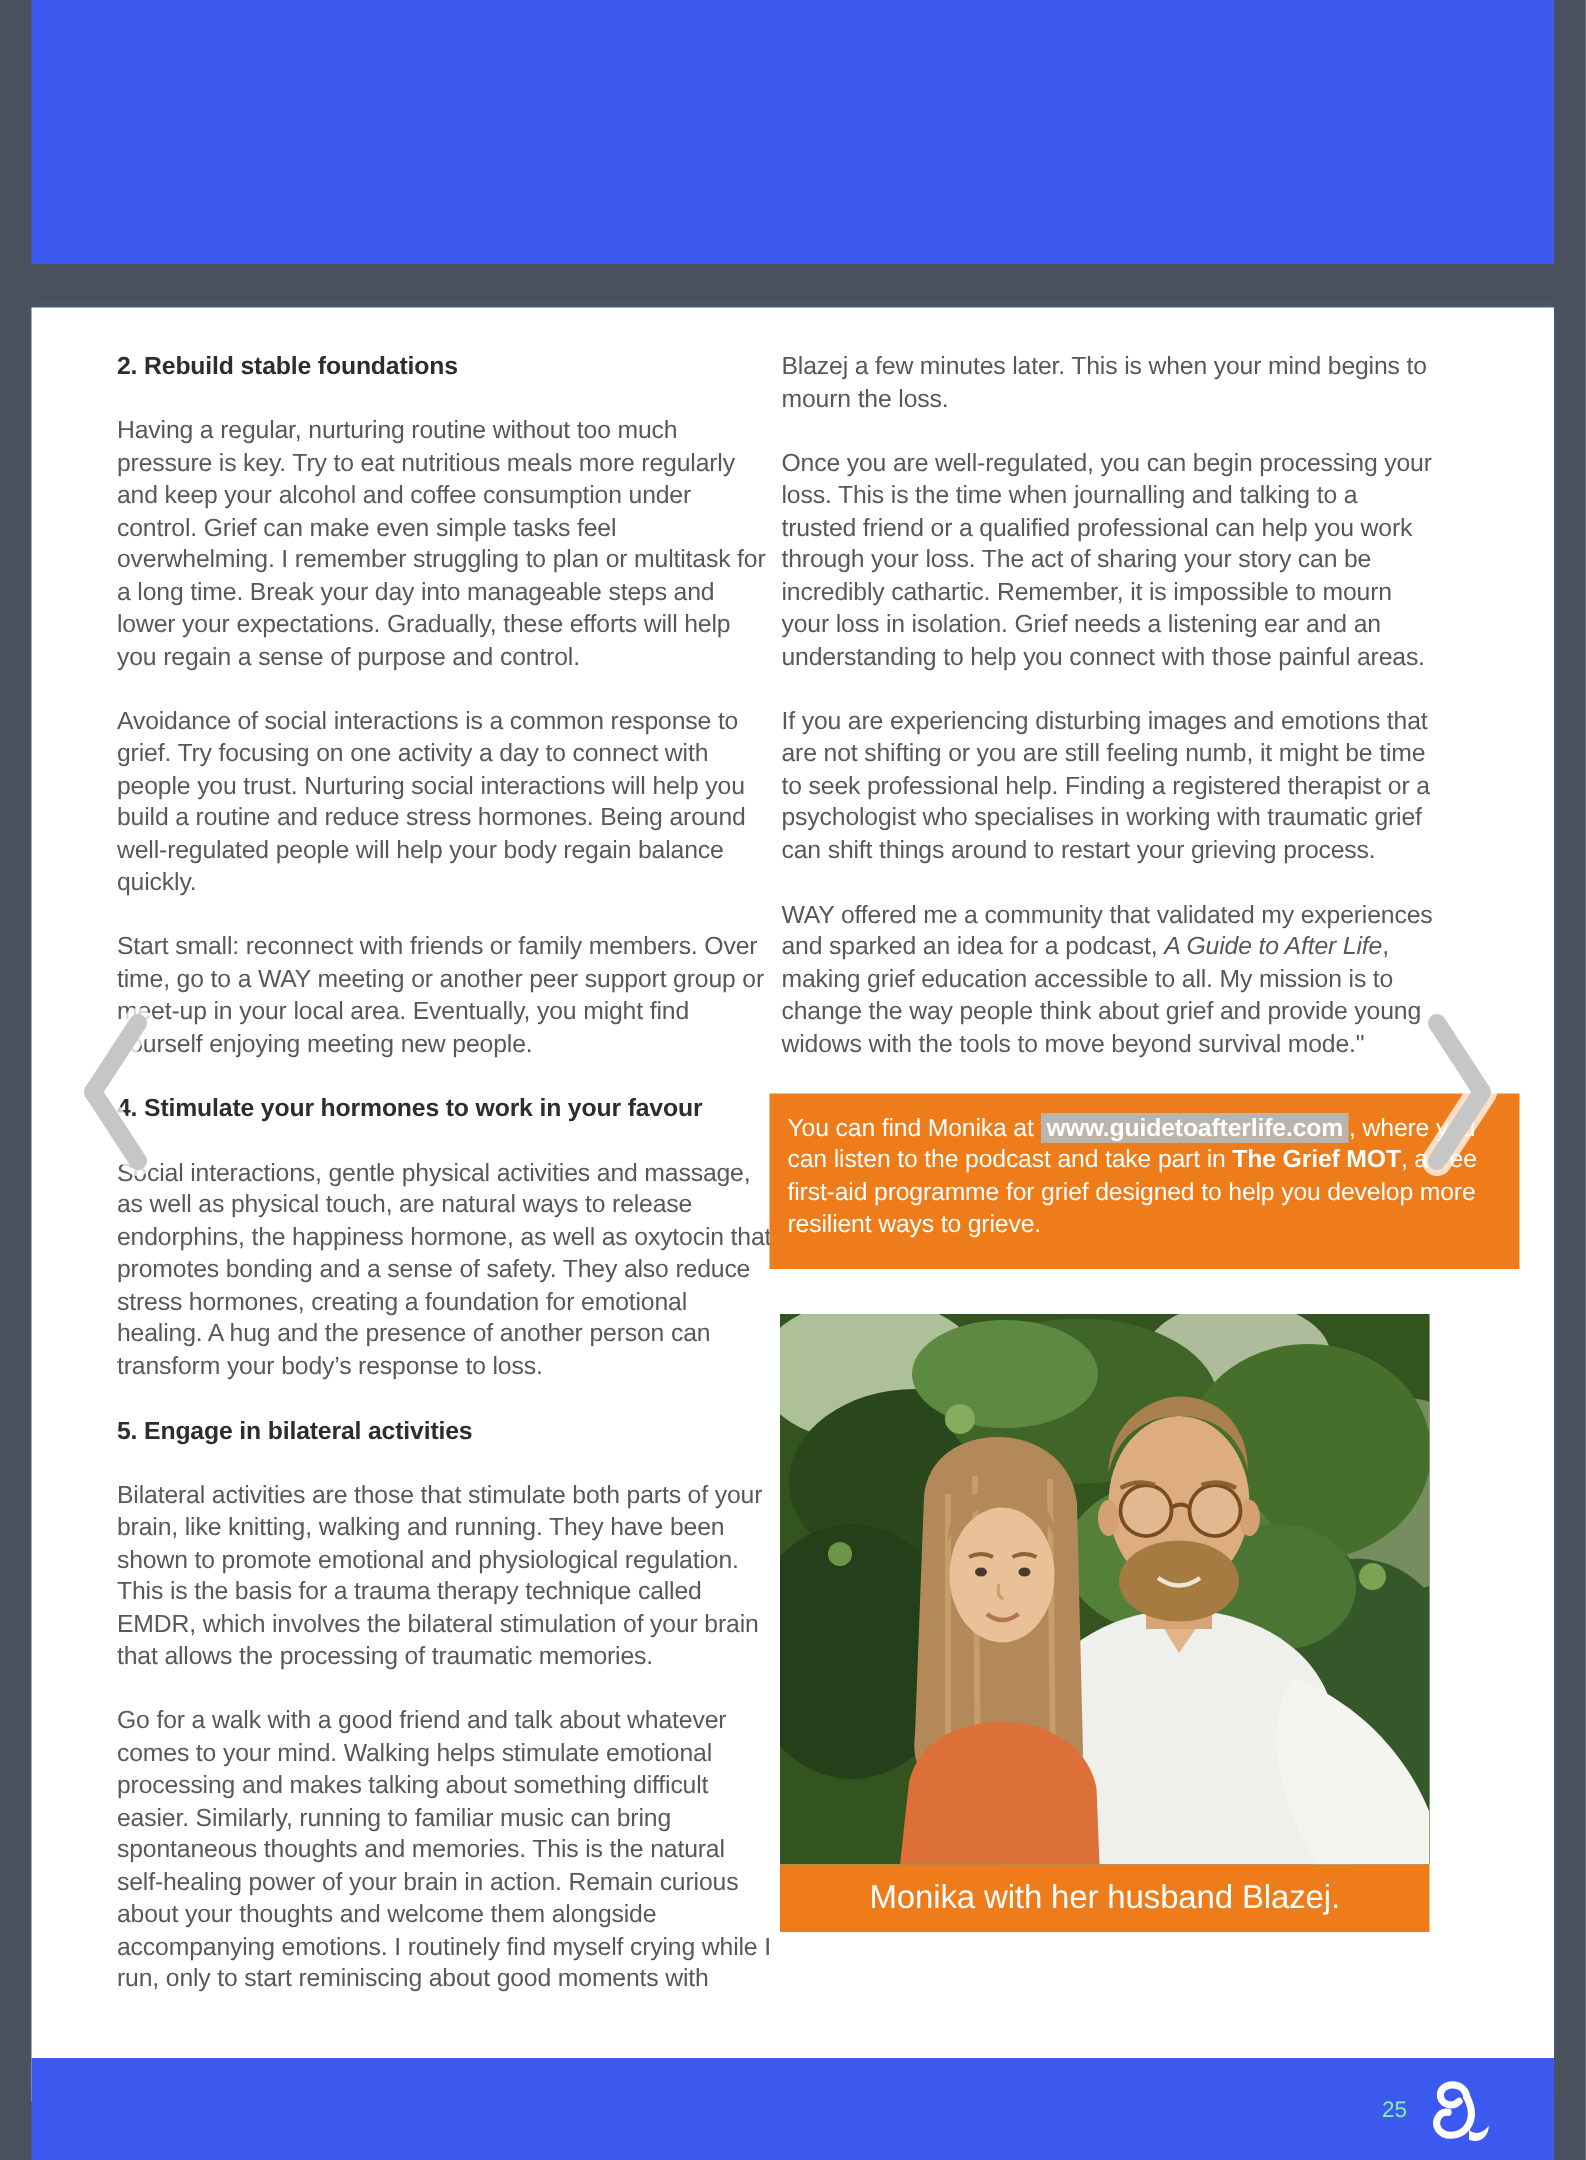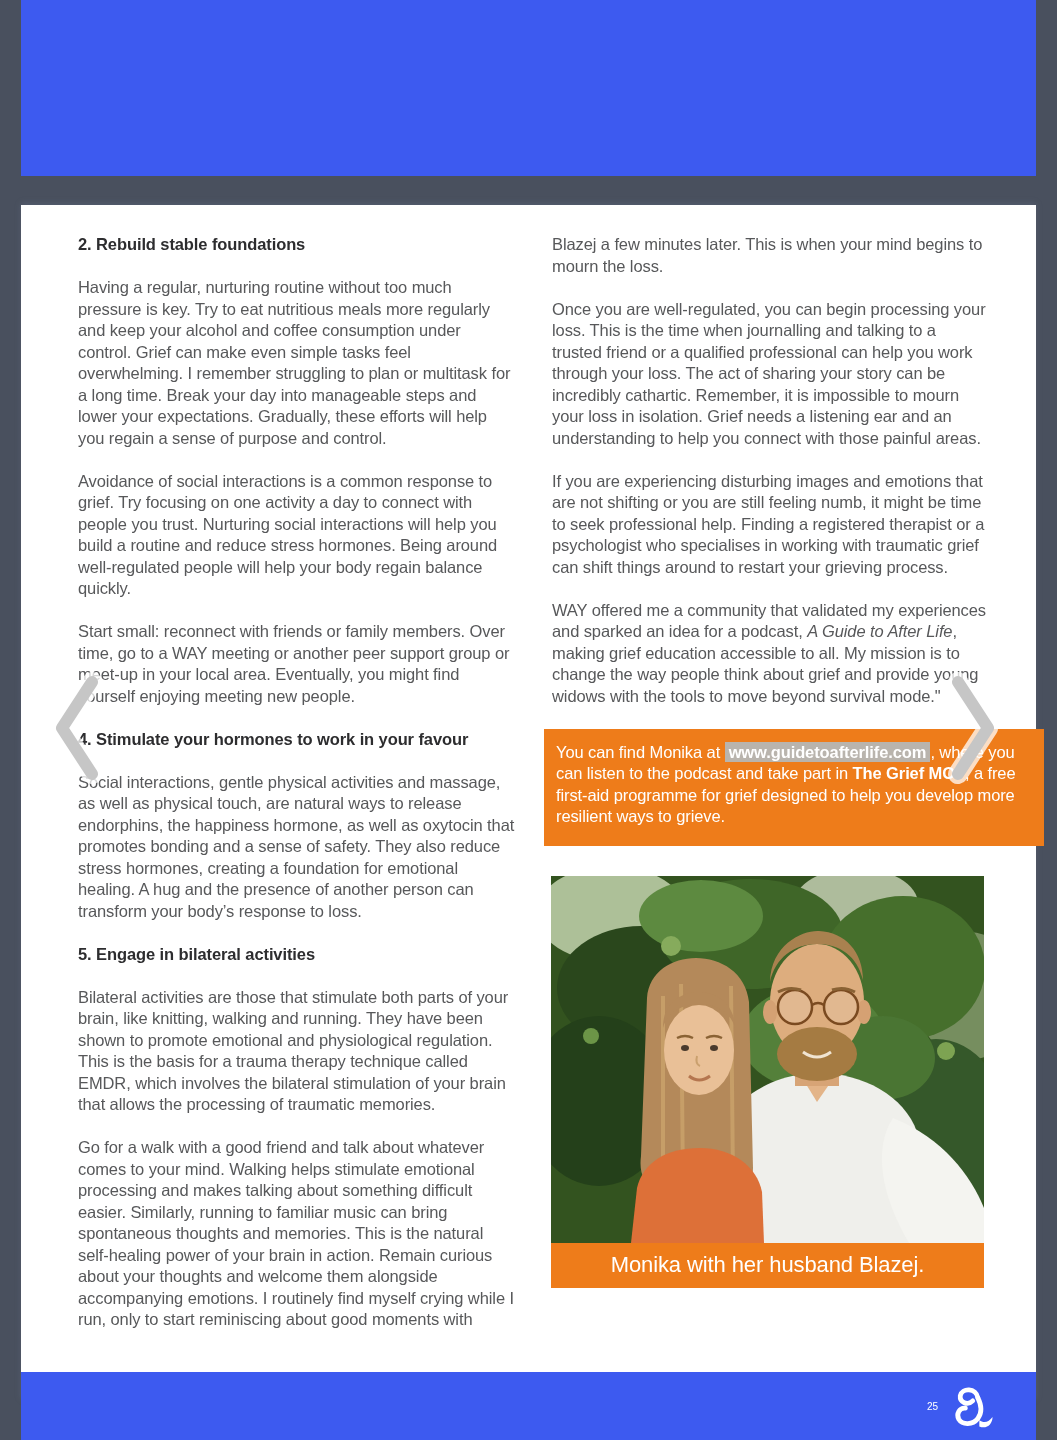--- a/index.html
+++ b/index.html
@@ -7,39 +7,39 @@
          font-family:"Liberation Sans",sans-serif;}
   .header-bar{position:absolute;left:21px;top:0;width:1015px;height:176px;background:#3d5af0;}
   .page{position:absolute;left:21px;top:176px;width:1015px;height:1196px;background:#ffffff;
         box-shadow:0 -2px 6px rgba(120,130,160,.25);margin-top:29px;}
   .footer-bar{position:absolute;left:21px;top:1372px;width:1015px;height:68px;background:#3d5af0;
         display:flex;align-items:center;justify-content:flex-end;gap:12px;
         padding-right:42px;box-sizing:border-box;}
   .col{position:absolute;top:29px;width:438px;color:#57585a;font-size:16.5px;line-height:21.5px;
        letter-spacing:-0.1px;}
   .col-left{left:57px;}
-  .col-right{left:531px;}
+  .col-right{left:500px;}
   .col p{margin:0 0 21.5px;}
   .col h3{margin:0 0 21.5px;font-size:16.5px;line-height:21.5px;font-weight:700;color:#2d2d2f;
           white-space:nowrap;}
   em{font-style:italic;}
   .callout{margin:14px 0 30px -8px;width:500px;box-sizing:border-box;background:#ee7c1a;
            color:#ffffff;padding:13px 14px 18px 12px;}
   .callout .hl{background:#b9b4ad;font-weight:700;padding:1px 4px;cursor:pointer;}
   .callout b{font-weight:700;}
   figure{margin:0 0 0 -1px;width:433px;}
   .photo{width:433px;height:367px;overflow:hidden;background:#33531f;}
   .photo svg{display:block;}
   figcaption{height:45px;background:#ee7c1a;color:#fff;display:flex;align-items:center;
              justify-content:center;font-size:22px;}
   .nav-arrow{position:absolute;top:672px;width:60px;height:112px;background:none;border:0;
              padding:0;cursor:pointer;z-index:6;}
   .nav-arrow.left{left:48px;}
   .nav-arrow.right{left:942px;}
-  .pagenum{color:#ffffff;font-size:10px;}
+  .pagenum{color:#86efac;font-size:15px;}
   .logo{width:44px;height:50px;}
 </style>
 </head>
 <body>
 
 <div class="stage">
 
   <div class="header-bar"></div>
 
   <div class="page">

